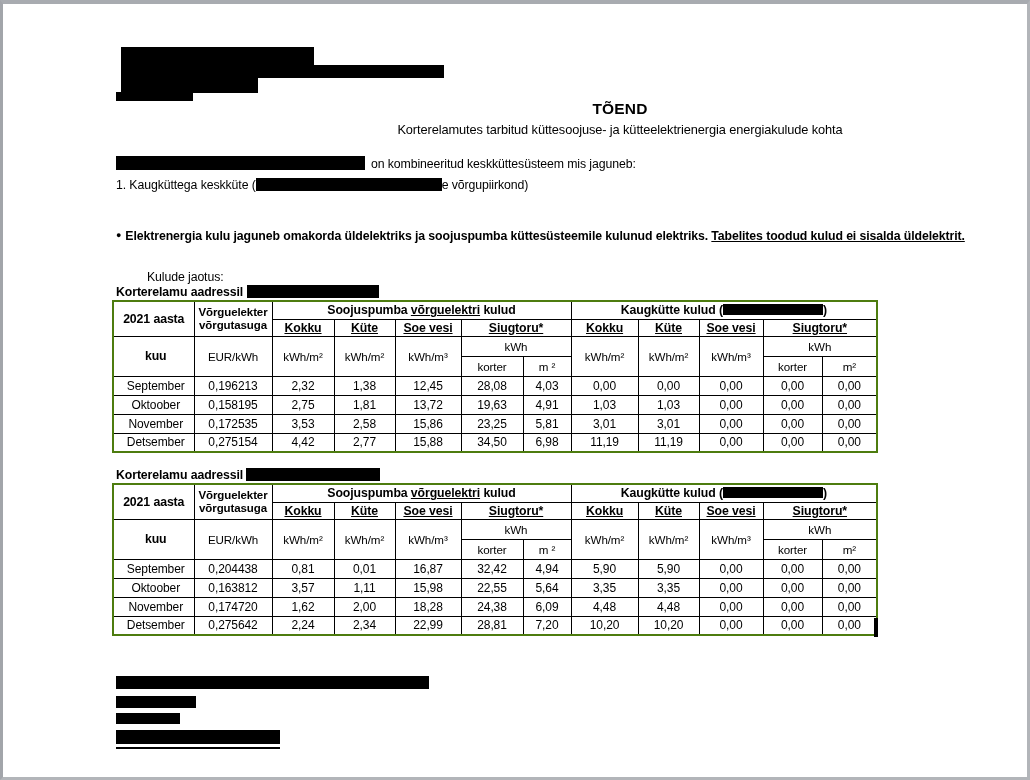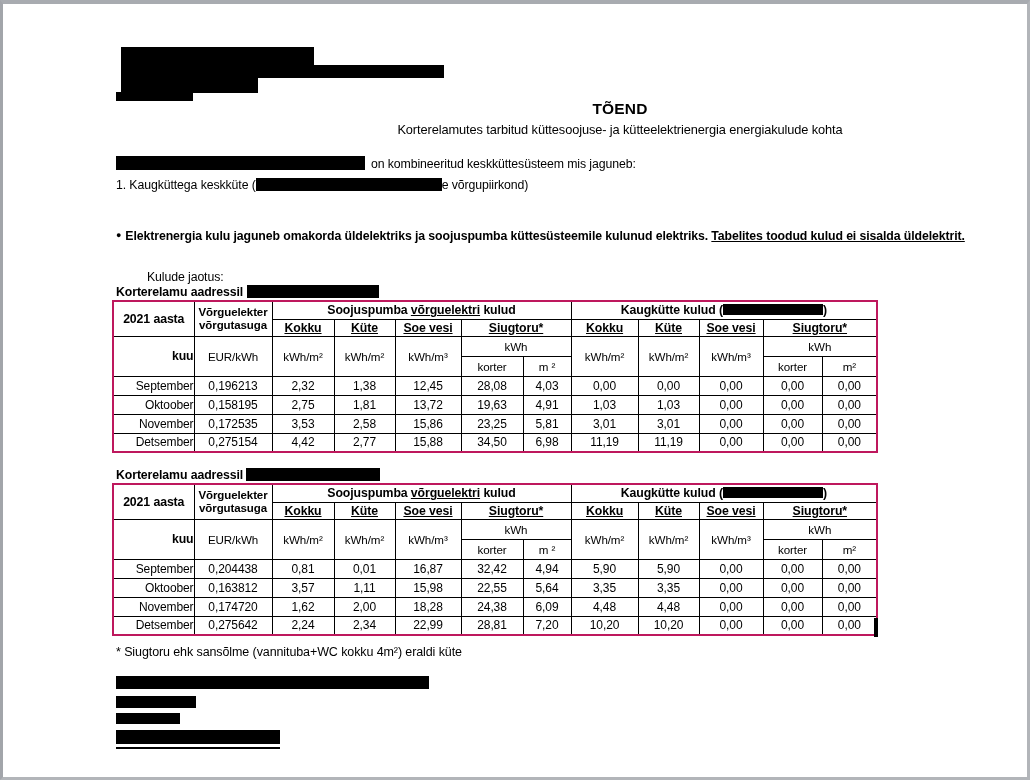--- a/index.html
+++ b/index.html
@@ -10,25 +10,25 @@
     font-family:"Liberation Sans",sans-serif;color:#000;overflow:hidden;
   }
   .line{position:absolute;font-size:12.3px;letter-spacing:-0.1px;white-space:nowrap;line-height:15px;}
   .bold{font-weight:bold;}
   .ul{text-decoration:underline;}
   .redact{background:#000;position:absolute;}
   .rbox{display:inline-block;background:#000;vertical-align:-2px;}
   .title{position:absolute;left:205px;width:824px;text-align:center;font-size:15.5px;font-weight:bold;letter-spacing:0.2px;}
   .subtitle{position:absolute;left:205px;width:824px;text-align:center;font-size:12.8px;letter-spacing:-0.1px;}
   .bul{font-size:9px;vertical-align:1.5px;margin-right:4px;}
-  table.cost{border-collapse:collapse;table-layout:fixed;position:absolute;background:#fff;border:2px solid #be185d;}
+  table.cost{border-collapse:collapse;table-layout:fixed;position:absolute;background:#fff;border:2px solid #4d7c0f;}
   table.cost td{border:1.5px solid #000;text-align:center;vertical-align:middle;font-size:12px;padding:0;overflow:hidden;letter-spacing:-0.1px;}
   table.cost td.hb{font-weight:bold;font-size:12.3px;}
   table.cost td.grid2{font-weight:bold;font-size:11.5px;line-height:1.08;}
-  table.cost td.left{text-align:right;padding-left:4px;}
+  table.cost td.left{text-align:center;padding-left:4px;}
   table.cost td.unit{font-size:11.6px;}
   tr.hr1{height:18px;}
   tr.hr2{height:17px;text-decoration:underline;}
   tr.hr3{height:20px;}
   tr.hr4{height:20px;}
   tr.data{height:19px;}
   .caret{position:absolute;background:#000;}
   .ulbar{position:absolute;background:#000;height:2px;}
 </style>
 </head>
@@ -277,21 +277,20 @@
       <td>10,20</td>
       <td>0,00</td>
       <td>0,00</td>
       <td>0,00</td>
     </tr>
   </tbody>
     </table>
 
   <div class="caret" style="left:871px;top:614px;width:4px;height:19px;"></div>
 
-  <div class="line" style="left:113px;top:641px;font-size:12.5px;">* Siugtoru ehk sansõlme (vannituba+WC kokku 4m²) eraldi küte</div>
 
   <div class="redact" style="left:113px;top:672px;width:313px;height:13px;"></div>
   <div class="redact" style="left:113px;top:692px;width:80px;height:12px;"></div>
   <div class="redact" style="left:113px;top:709px;width:64px;height:11px;"></div>
   <div class="redact" style="left:113px;top:726px;width:164px;height:14px;"></div>
   <div class="ulbar" style="left:113px;top:743px;width:164px;"></div>
 
 </div>
 
 </body></html>

